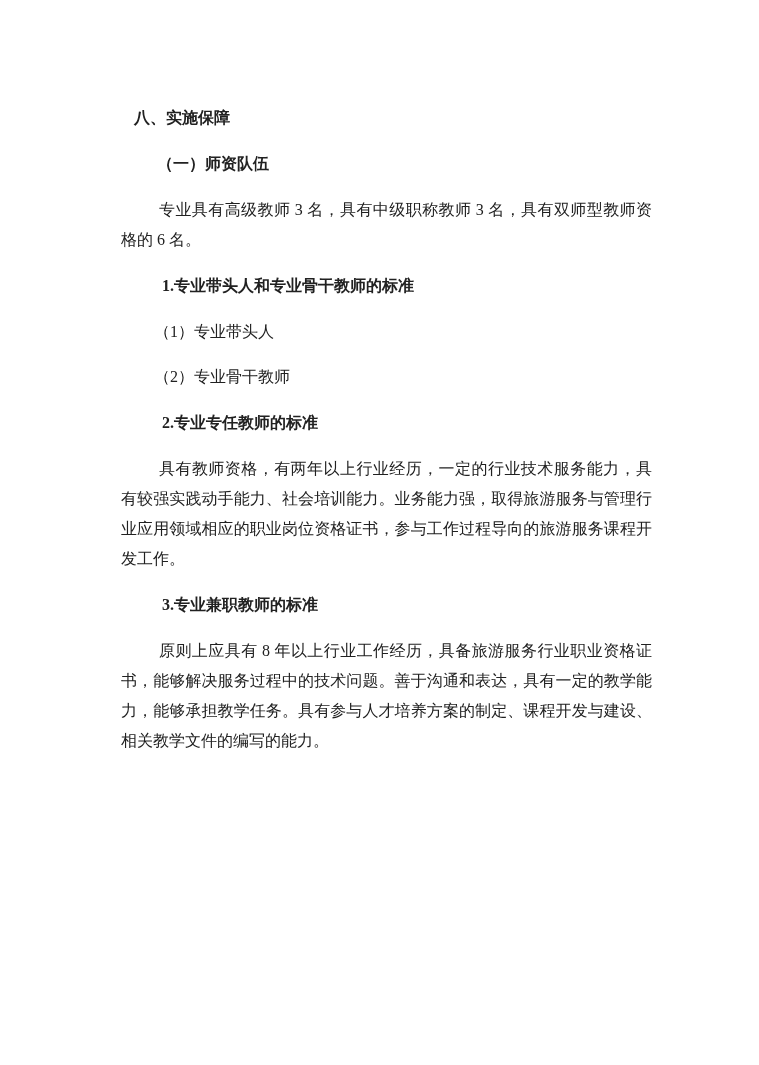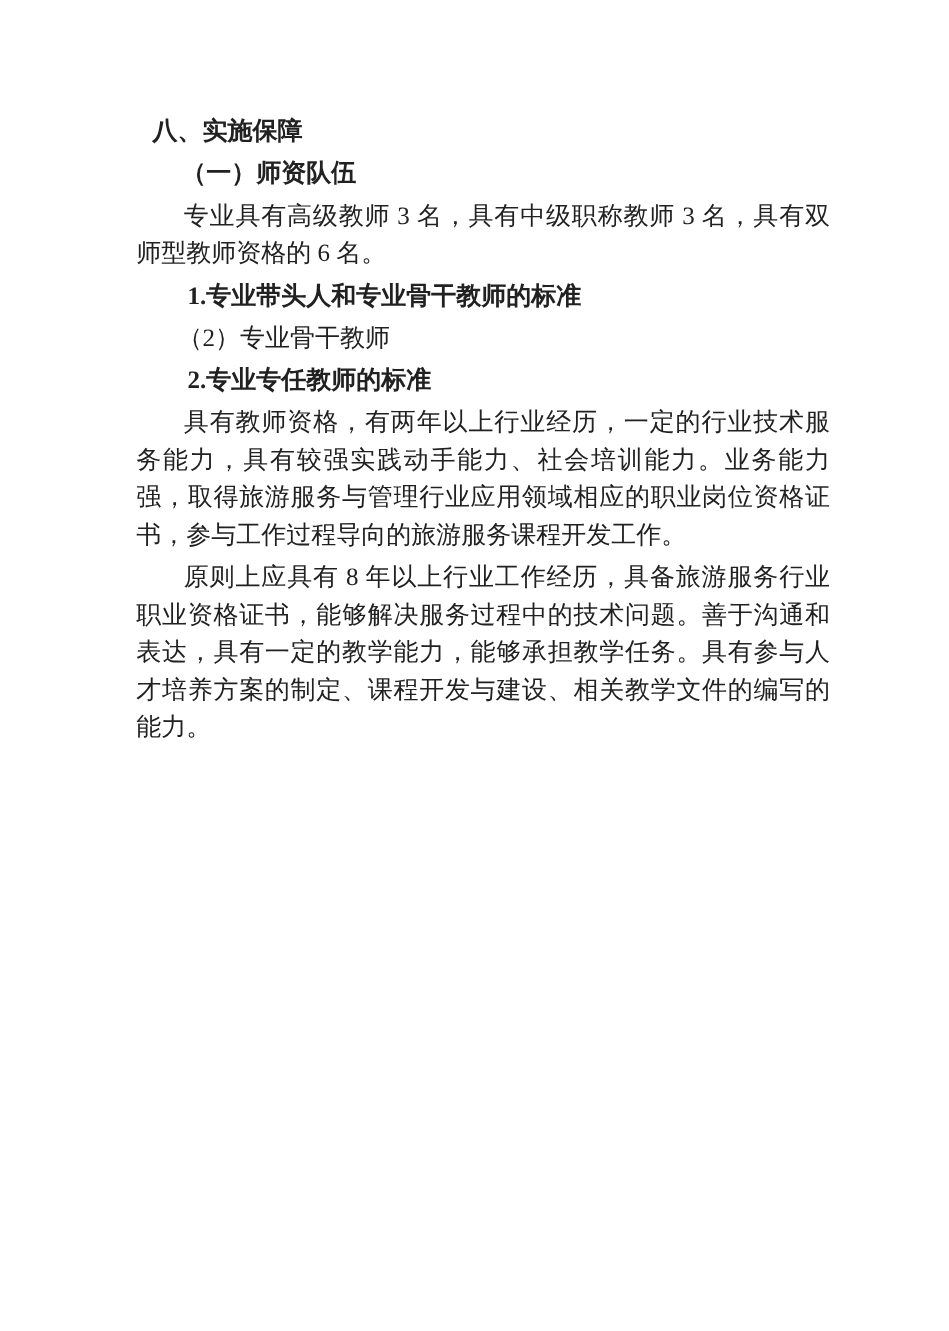--- a/index.html
+++ b/index.html
@@ -15,23 +15,23 @@
     overflow: hidden;
     font-family: "Liberation Serif", "DejaVu Serif", serif;
   }
   .doc-content {
     position: absolute;
     left: 105px;
     top: 87px;
     width: 563px;
   }
   .para {
-    margin: 4px;
+    margin: 16px;
     padding: 0;
-    font-size: 20px;
+    font-size: 16px;
     line-height: 29.9px;
     color: #212121;
     letter-spacing: 0;
   }
   .body {
     text-align: justify;
     text-justify: inter-character;
     text-indent: 38px;
   }
   .h-main {
@@ -54,18 +54,20 @@
 </head>
 <body>
 
 <div class="page">
   <div class="doc-content">
 
   <p class="para h-main">八、实施保障</p>
       <p class="para h-section">（一）师资队伍</p>
       <p class="para body">专业具有高级教师 3 名，具有中级职称教师 3 名，具有双师型教师资格的 6 名。</p>
       <p class="para h-num">1.专业带头人和专业骨干教师的标准</p>
+      <p class="para h-sub">（1）专业带头人</p>
       <p class="para h-sub">（2）专业骨干教师</p>
       <p class="para h-num">2.专业专任教师的标准</p>
       <p class="para body">具有教师资格，有两年以上行业经历，一定的行业技术服务能力，具有较强实践动手能力、社会培训能力。业务能力强，取得旅游服务与管理行业应用领域相应的职业岗位资格证书，参与工作过程导向的旅游服务课程开发工作。</p>
+      <p class="para h-num">3.专业兼职教师的标准</p>
       <p class="para body">原则上应具有 8 年以上行业工作经历，具备旅游服务行业职业资格证书，能够解决服务过程中的技术问题。善于沟通和表达，具有一定的教学能力，能够承担教学任务。具有参与人才培养方案的制定、课程开发与建设、相关教学文件的编写的能力。</p>
     </div>
 </div>
 
 </body></html>

